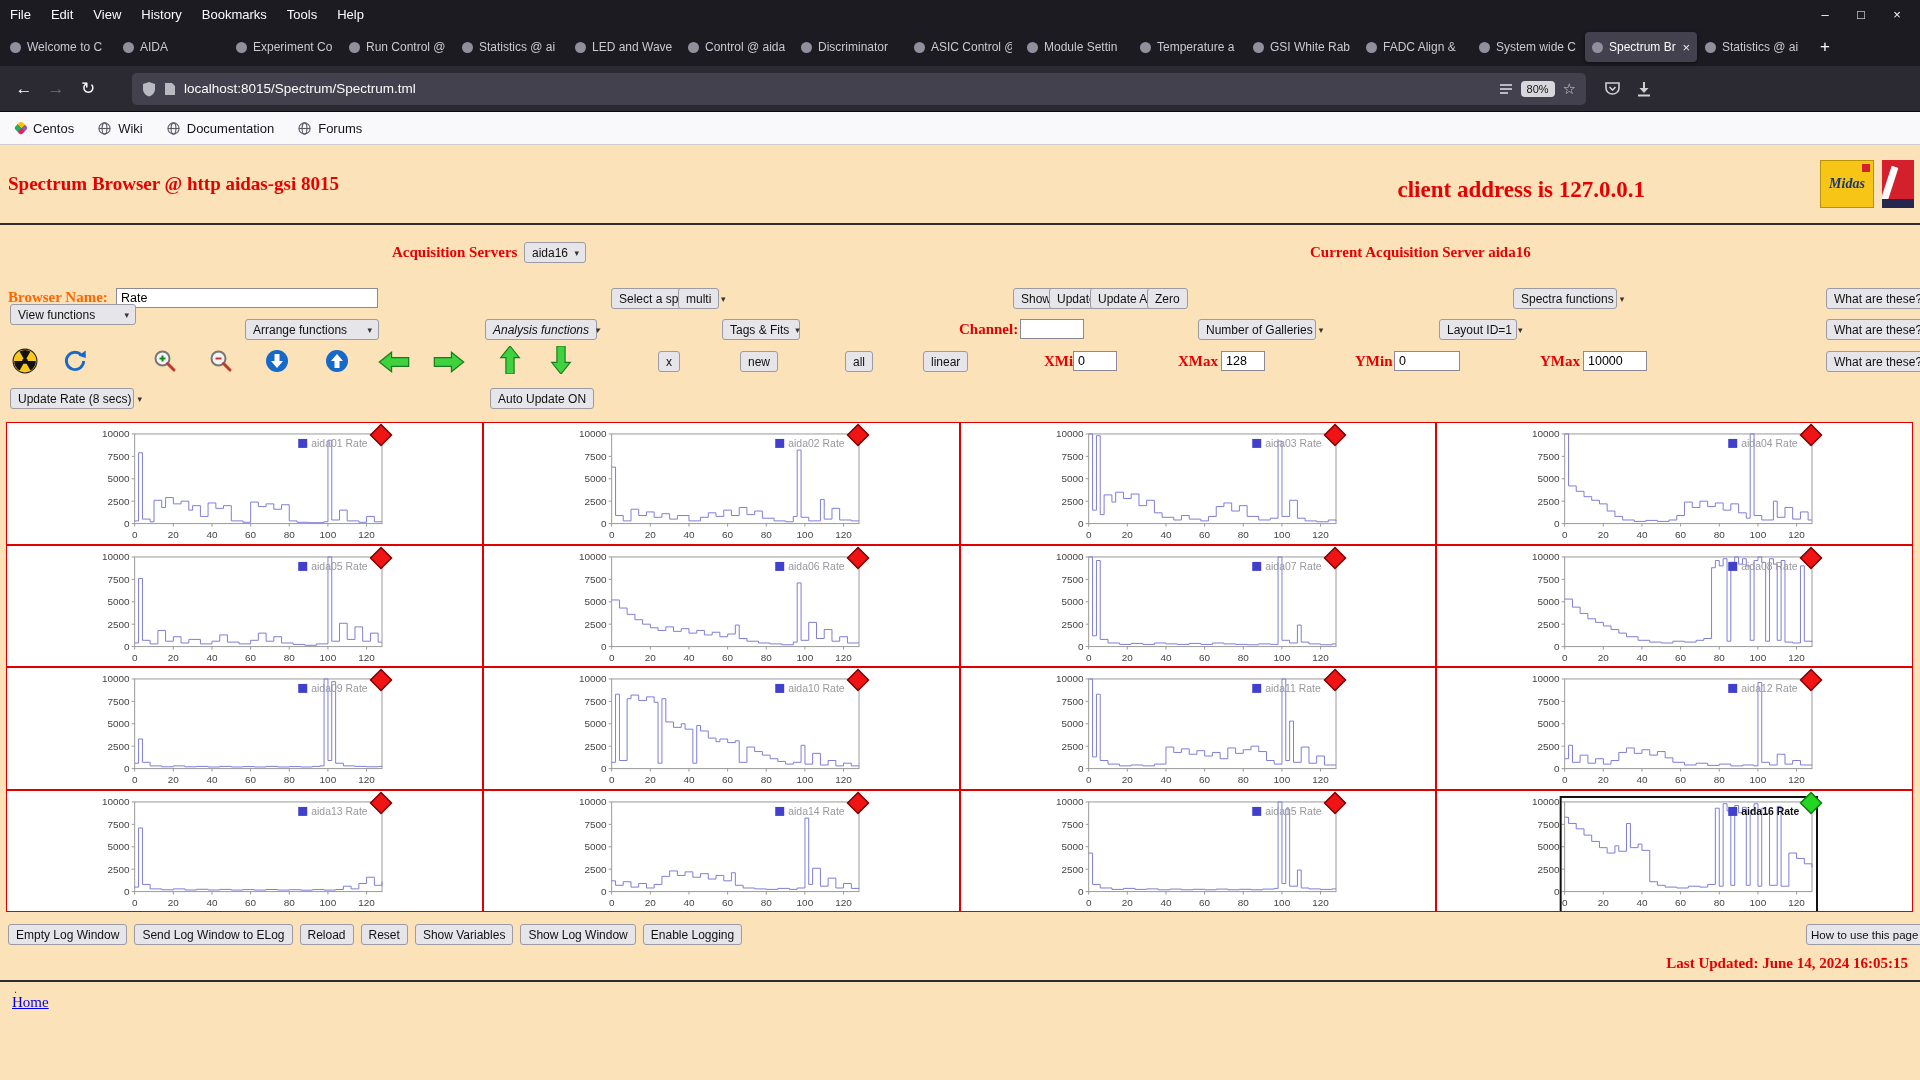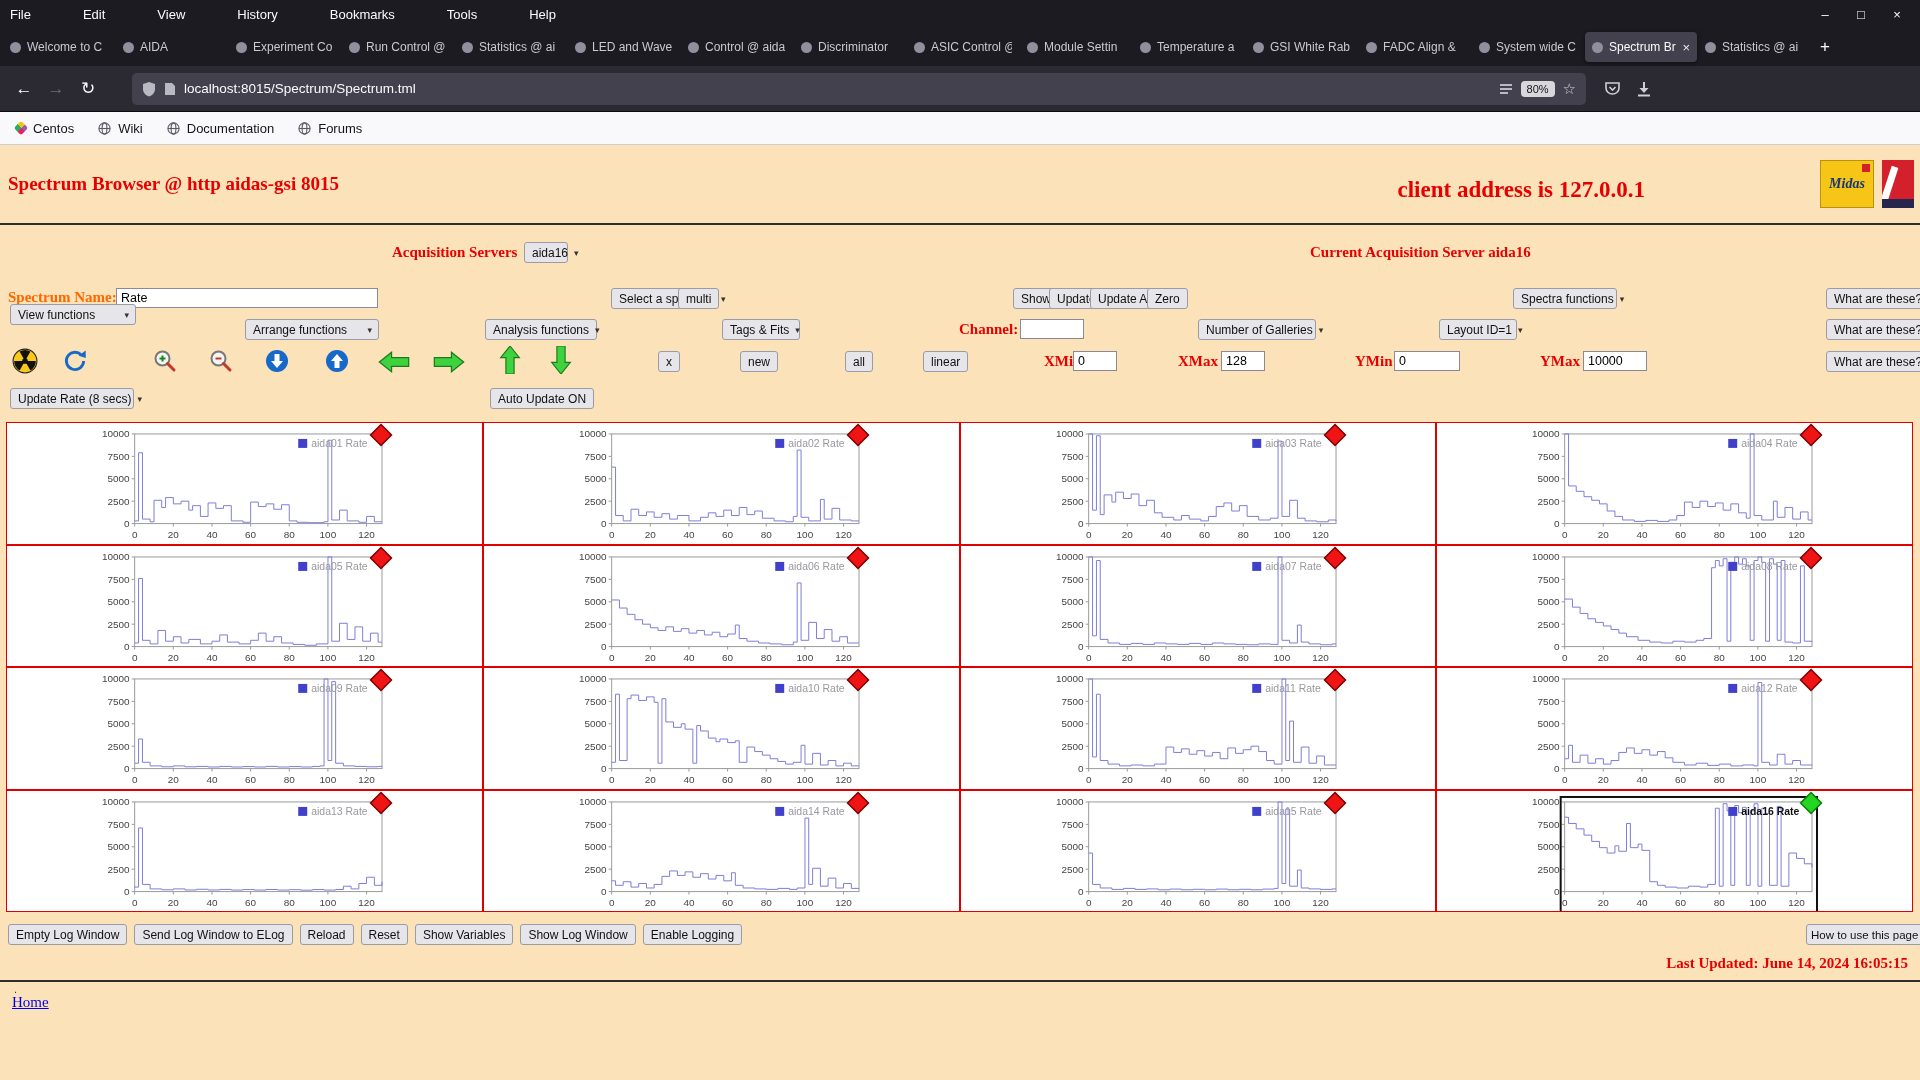--- a/index.html
+++ b/index.html
@@ -72,21 +72,21 @@
 
   .log-row{position:absolute;left:8px;top:779px;display:flex;gap:7px;}
   .home{color:#0000ee;text-decoration:underline;font-family:"Liberation Serif",serif;font-size:15px;}
 </style>
 </head>
 <body>
 
 <div class="window">
 
   <div class="menubar">
-    <span id="menu-items" style="display:flex;gap:32px;">
+    <span id="menu-items" style="display:flex;">
         <span class="menu-item">File</span>
         <span class="menu-item">Edit</span>
         <span class="menu-item">View</span>
         <span class="menu-item">History</span>
         <span class="menu-item">Bookmarks</span>
         <span class="menu-item">Tools</span>
         <span class="menu-item">Help</span>
       </span>
     <span class="win-controls">
       <span class="win-btn">–</span>
@@ -264,47 +264,47 @@
         <span>Midas</span>
       </div>
     <div class="logo2">
         <span class="stripe"></span>
         <span class="band"></span>
       </div>
 
     <div class="hr" style="top:78px;"></div>
 
     <div class="abs red" style="left:392px;top:99px;font-size:15px;">Acquisition Servers</div>
-    <div class="select abs" style="left:524px;top:97px;width:44px;">
+    <div class="select abs" style="left:524px;top:97px;width:62px;">
         <span>aida16</span>
       </div>
     <div class="abs red" style="left:1310px;top:99px;font-size:15px;">Current Acquisition Server aida16</div>
 
-    <div class="abs orange" style="left:8px;top:144px;font-size:15px;">Spectrum Name:</div>
+    <div class="abs orange" style="left:8px;top:144px;font-size:15px;">Browser Name:</div>
     <input class="tinput abs" style="left: 116px; top: 143px; width: 262px;" value="Rate">
     <div class="select abs" style="left:611px;top:143px;width:106px;">
         <span>Select a spectrum</span>
       </div>
     <button class="btn abs" style="left:678px;top:143px;">multi</button>
     <button class="btn abs" style="left:1013px;top:143px;">Show</button>
     <button class="btn abs" style="left:1049px;top:143px;">Update</button>
     <button class="btn abs" style="left:1090px;top:143px;">Update All</button>
     <button class="btn abs" style="left:1147px;top:143px;">Zero</button>
     <div class="select abs" style="left:1513px;top:143px;width:104px;">
         <span>Spectra functions</span>
       </div>
     <button class="btn abs" style="left:1826px;top:143px;">What are these?</button>
 
     <div class="select abs" style="left:10px;top:159px;width:126px;">
         <span>View functions</span>
       </div>
     <div class="select abs" style="left:245px;top:174px;width:134px;">
         <span>Arrange functions</span>
       </div>
-    <div class="select abs" style="left:485px;top:174px;width:112px;">
+    <div class="select abs" style="left:485px;top:174px;width:112px;font-style:italic;">
         <span>Analysis functions</span>
       </div>
     <div class="select abs" style="left:722px;top:174px;width:78px;">
         <span>Tags &amp; Fits</span>
       </div>
     <div class="abs red" style="left:959px;top:176px;font-size:15px;">Channel:</div>
     <input class="tinput abs" style="left: 1020px; top: 174px; width: 64px;" value="">
     <div class="select abs" style="left:1198px;top:174px;width:118px;">
         <span>Number of Galleries</span>
       </div>

